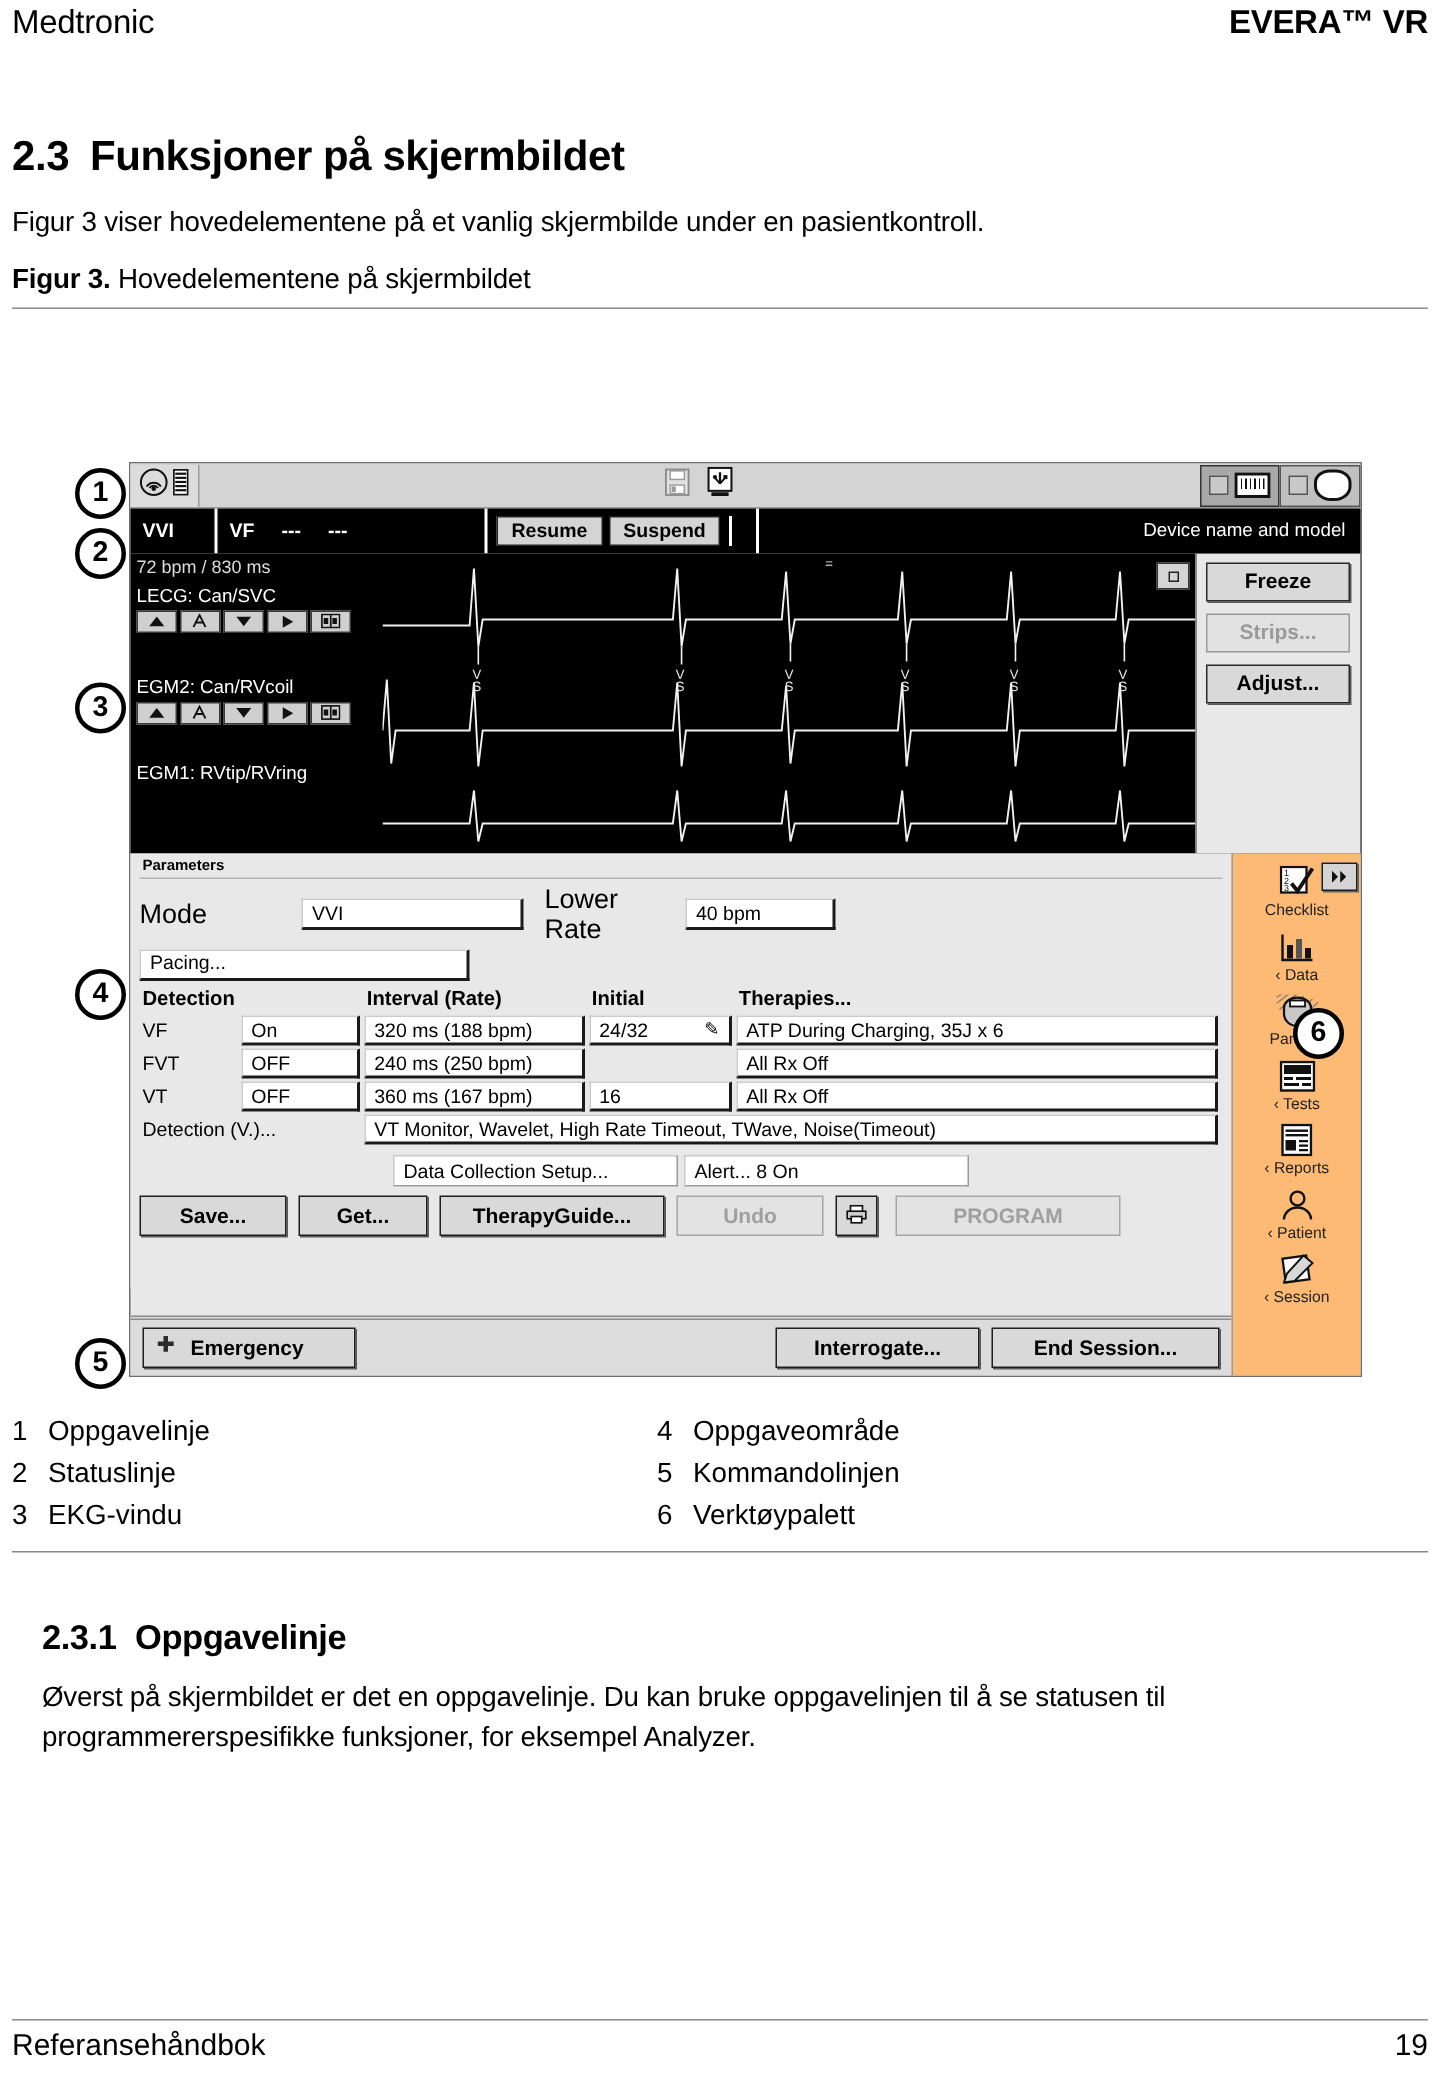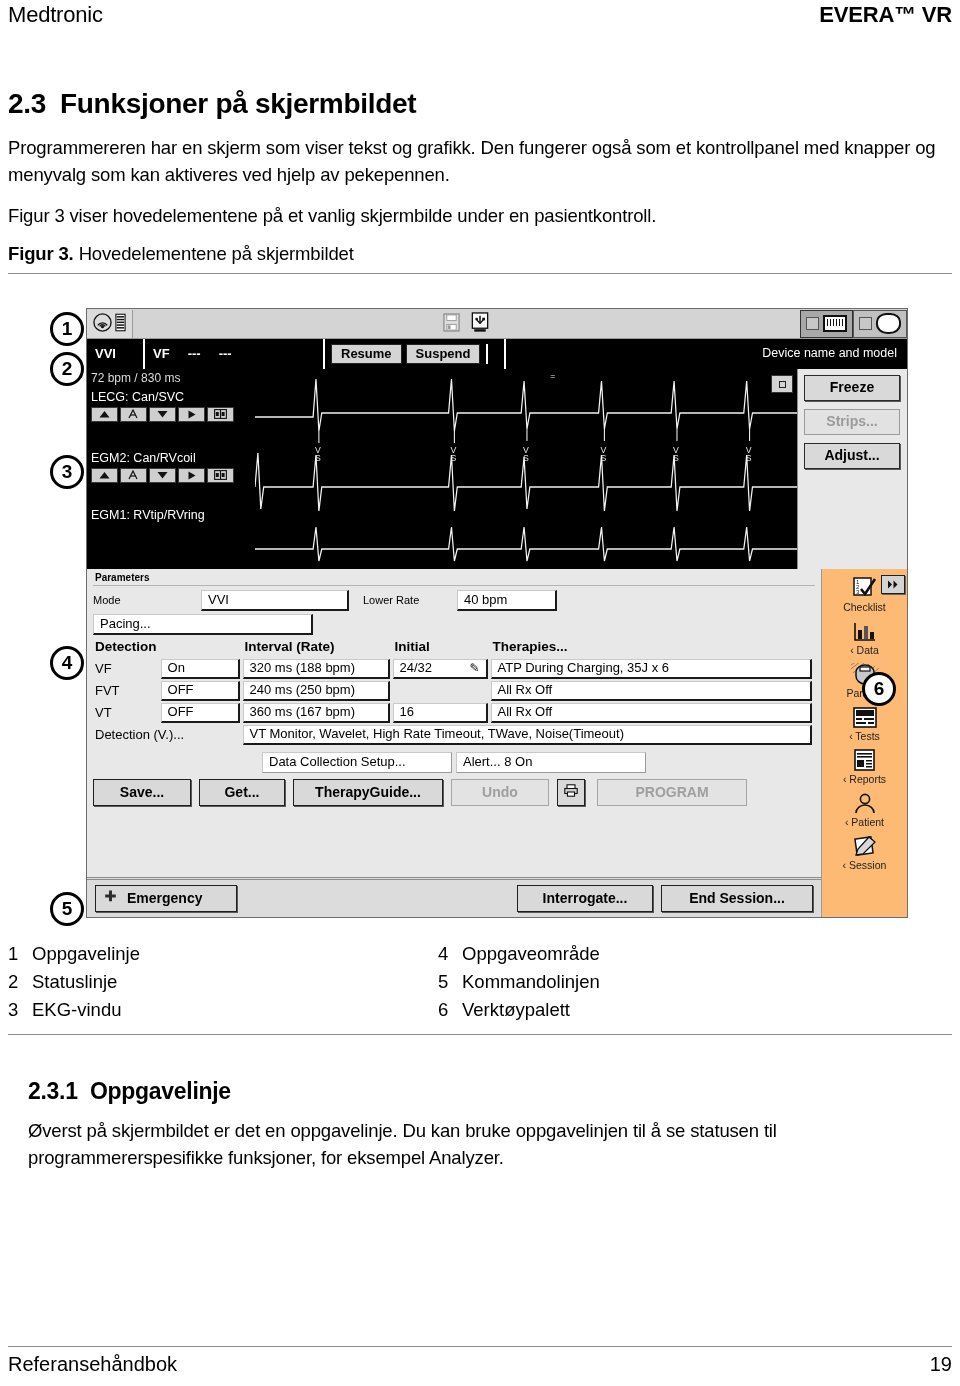--- a/index.html
+++ b/index.html
@@ -137,21 +137,21 @@
   .rbtn.disabled { color:#9a9a9a; border-color:#9a9a9a; box-shadow:none; background:#e2e2e2;}
 
   
   .taskarea {
     position:absolute; left:0; top:260px; right:86px; bottom:58px;
     background:#e8e8e8; padding:0 6px;
   }
   .sec-title { font-size:10px; font-weight:bold; padding:3px 0 2px 2px; }
   .hr-light { height:1px; background:#b4b4b4; margin:0 0 4px 0;}
   .row { display:flex; align-items:center; gap:0; margin-bottom:3px; }
-  .lbl { font-size:11px; padding-right:15px; }
+  .lbl { font-size:18px; padding-right:15px; }
   .fld {
     background:#fff; border:1px solid #c9c9c9; border-bottom:2px solid #1a1a1a;
     border-right:2px solid #1a1a1a;
     font-size:13px; padding:2px 6px; height:21px; display:flex; align-items:center;
   }
   .fld.flat { border-bottom:1px solid #9a9a9a; border-right:1px solid #9a9a9a; }
 
   table.detect { border-collapse:collapse; width:100%; font-size:13px; }
   table.detect th {
     text-align:left; font-weight:bold; font-size:13.5px; padding:2px 4px 3px 2px;
@@ -227,21 +227,20 @@
 
 <div class="page-header">
   <div class="hdr-left">Medtronic</div>
   <div class="hdr-right">EVERA™ VR</div>
 </div>
 
 <div class="content">
   <h2 class="sec">
     <span class="num">2.3</span><span>Funksjoner på skjermbildet</span>
   </h2>
-  <p class="body">Programmereren har en skjerm som viser tekst og grafikk. Den fungerer også som et kontrollpanel med knapper og menyvalg som kan aktiveres ved hjelp av pekepennen.</p>
   <p class="body">Figur 3 viser hovedelementene på et vanlig skjermbilde under en pasientkontroll.</p>
   <p class="figcap">
     <b>Figur 3.</b>
     <span>Hovedelementene på skjermbildet</span>
   </p>
   <div class="rule"></div>
 </div>
 
 <div class="figure-wrap">
 

